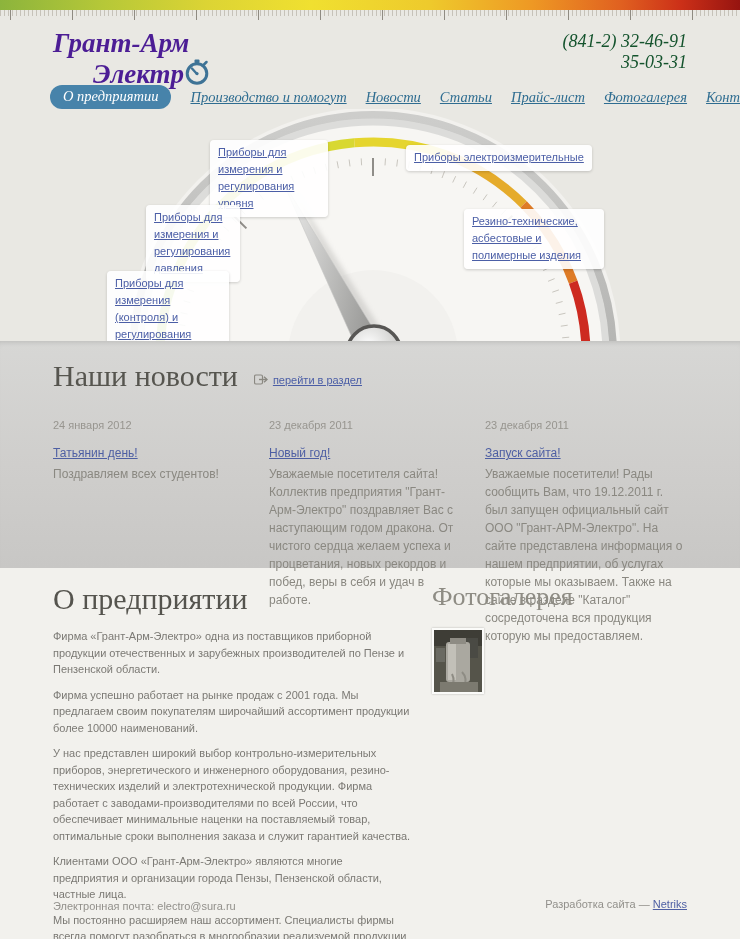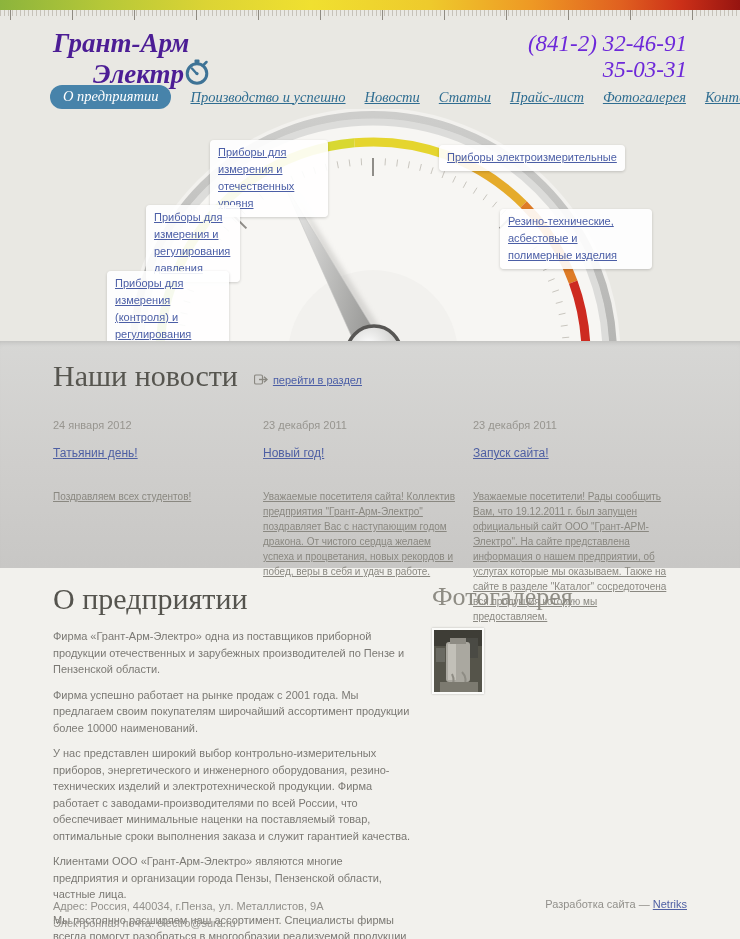--- a/index.html
+++ b/index.html
@@ -19,21 +19,21 @@
     background-size:100% 10px,100% 6px;
     background-repeat:no-repeat,no-repeat;
     background-position:10px 0,0 0;
   }
 
   
   .header { padding:8px 53px 0 53px; display:flex; justify-content:space-between; align-items:flex-start; height:62px; }
   .logo { font-family:"Liberation Serif", serif; font-style:italic; font-weight:bold; color:#4c1d95; font-size:27px; line-height:0.95; cursor:pointer; }
   .logo .l2 { padding-left:40px; display:flex; align-items:flex-end; }
   .logo-icon { display:inline-block; margin-left:1px; position:relative; top:2px; }
-  .phones { font-family:"Liberation Serif", serif; font-style:italic; color:#6d28d9; font-size:23px; text-align:right; line-height:1.15; }
+  .phones { font-family:"Liberation Serif", serif; font-style:italic; color:#14532d; font-size:18px; text-align:right; line-height:1.15; }
 
   
   .nav { padding:0 50px; display:flex; align-items:center; gap:19px; font-family:"Liberation Serif", serif; font-style:italic; font-size:14.5px; height:24px; }
   .nav a { color:#2f6d91; text-decoration:underline; cursor:pointer; white-space:nowrap; }
   .nav a.active { background:#4783aa; color:#ffffff; text-decoration:none; padding:3px 13px 4px 13px; border-radius:13px; }
 
   
   .gauge-area { position:relative; height:232px; overflow:hidden; }
   .gauge-area svg.dial { position:absolute; left:0; top:0; }
   .gauge-label { position:absolute; background:rgba(255,255,255,0.9); border-radius:4px; padding:4px 8px 5px 8px;
@@ -41,24 +41,24 @@
   .gauge-label a { color:#4b5ea6; text-decoration:underline; cursor:pointer; }
   .gl-nowrap { white-space:nowrap; }
 
   
   .news-band { height:227px; background:linear-gradient(180deg,#d7d7d5 0%,#cfcecc 55%,#c8c7c5 100%);
     padding:18px 53px 0 53px; box-shadow:inset 0 5px 6px -5px rgba(0,0,0,0.18); }
   .news-head { display:flex; align-items:center; }
   .news-title { font-family:"Liberation Serif", serif; font-weight:normal; font-size:30px; color:#56554f; }
   .news-goto { margin-left:16px; display:flex; align-items:center; gap:5px; margin-top:8px; }
   .news-goto a { font-size:11px; color:#4b5ea6; text-decoration:underline; cursor:pointer; }
-  .news-grid { margin-top:26px; display:grid; grid-template-columns:repeat(3,200px); column-gap:10px; }
+  .news-grid { margin-top:26px; display:grid; grid-template-columns:repeat(3,200px); column-gap:16px; }
   .news-date { font-size:11px; color:#97958f; margin-bottom:12px; }
   .news-item-title a { font-size:12px; color:#4e5fa3; text-decoration:underline; cursor:pointer; }
-  .news-item-text { margin-top:28px; font-size:10px; color:#8a8881; line-height:1.5;text-decoration:underline; }
+  .news-item-text { margin-top:4px; font-size:12px; color:#8a8881; line-height:1.5; }
 
   
   .about-section { height:315px; background:#f2f1ed; padding:14px 53px 0 53px; display:flex; }
   .about-col { width:358px; flex:none; }
   .about-title { font-family:"Liberation Serif", serif; font-weight:normal; font-size:30px; color:#55544e; margin-bottom:12px; }
   .about-col p { font-size:11px; color:#7b7974; line-height:1.5; margin-bottom:9px; }
   .gallery-col { margin-left:21px; }
   .gallery-title { font-family:"Liberation Serif", serif; font-weight:normal; font-size:26px; color:#8e8c84; margin-bottom:16px; }
   .photo-thumb { width:52px; height:66px; border:2px solid #fbfbf9; box-shadow:0 0 2px rgba(0,0,0,0.25); cursor:pointer; }
 
@@ -91,21 +91,21 @@
       </div>
     </div>
     <div class="phones">
       <div>(841-2) 32-46-91</div>
       <div>35-03-31</div>
     </div>
   </div>
 
   <div class="nav">
     <a class="active">О предприятии</a>
-    <a>Производство и успешно</a>
+    <a>Производство и помогут</a>
     <a>Новости</a>
     <a>Статьи</a>
     <a>Прайс-лист</a>
     <a>Фотогалерея</a>
     <a>Контакты</a>
   </div>
 
   <div class="gauge-area">
     <svg class="dial" width="740" height="232" viewBox="0 0 740 232">
       <defs>
@@ -210,29 +210,29 @@
           <line x1="373.0" y1="49.0" x2="373.0" y2="67.0" stroke="#8f8d88" stroke-width="2"></line>
           <line x1="233.7" y1="106.7" x2="246.4" y2="119.4" stroke="#8f8d88" stroke-width="2"></line>
         </g>
 
       <polygon points="296,85 396,244 372,256" fill="#b0afac" opacity="0.4" filter="url(#soft)"></polygon>
       <polygon points="282,71 384.5,238 361.5,250" fill="url(#needleGrad)" stroke="#c6c6c4" stroke-width="0.6"></polygon>
       <circle cx="374" cy="244" r="27" fill="url(#hubGrad)" stroke="#575654" stroke-width="3.5"></circle>
     </svg>
 
     <div class="gauge-label" style="left:210px; top:31px; width:118px;">
-      <a>Приборы для измерения и отечественных уровня</a>
-    </div>
-    <div class="gauge-label gl-nowrap" style="left:406px; top:36px;margin-left:33px;">
+      <a>Приборы для измерения и регулирования уровня</a>
+    </div>
+    <div class="gauge-label gl-nowrap" style="left:406px; top:36px;">
       <a>Приборы электроизмерительные</a>
     </div>
     <div class="gauge-label" style="left:146px; top:96px; width:94px;">
       <a>Приборы для измерения и регулирования давления</a>
     </div>
-    <div class="gauge-label" style="left:500px; top:100px; width:152px;">
+    <div class="gauge-label" style="left:464px; top:100px; width:140px;">
       <a>Резино-технические, асбестовые и полимерные изделия</a>
     </div>
     <div class="gauge-label" style="left:107px; top:162px; width:122px;">
       <a>Приборы для измерения (контроля) и регулирования температуры</a>
     </div>
   </div>
 
   <div class="news-band">
     <div class="news-head">
       <div class="news-title">Наши новости</div>
@@ -285,21 +285,20 @@
         <rect x="14" y="14" width="8" height="36" fill="#c2c0b8"></rect>
         <rect x="16" y="8" width="16" height="6" fill="#8e8c84"></rect>
         <path d="M18,44 q4,8 -2,14 M28,42 q6,6 2,16" stroke="#8e8c84" stroke-width="2" fill="none"></path>
         <rect x="6" y="52" width="38" height="10" fill="#7c7a70"></rect>
       </svg></div>
     </div>
   </div>
 
   <div class="footer">
     <div class="footer-left">
-      <div>Адрес: Россия, 440034, г.Пенза, ул. Металлистов, 9А</div>
       <div>Электронная почта: electro@sura.ru</div>
 
     </div>
     <div class="footer-right">
       <span>Разработка сайта — </span><a>Netriks</a>
     </div>
   </div>
 
 </div>
 

